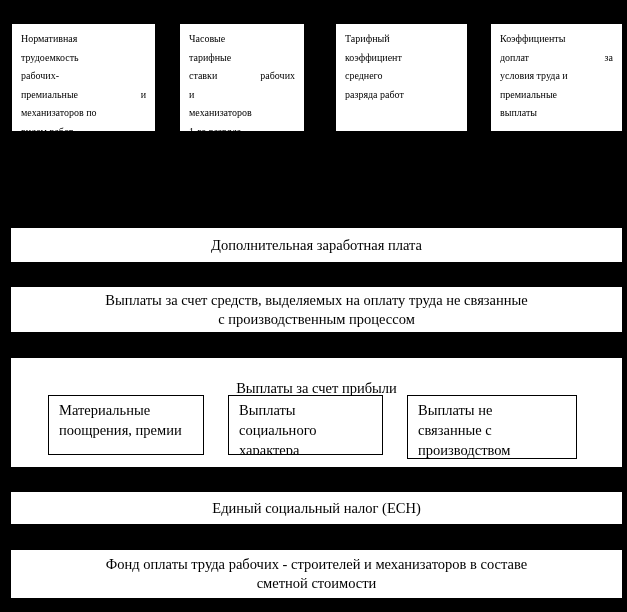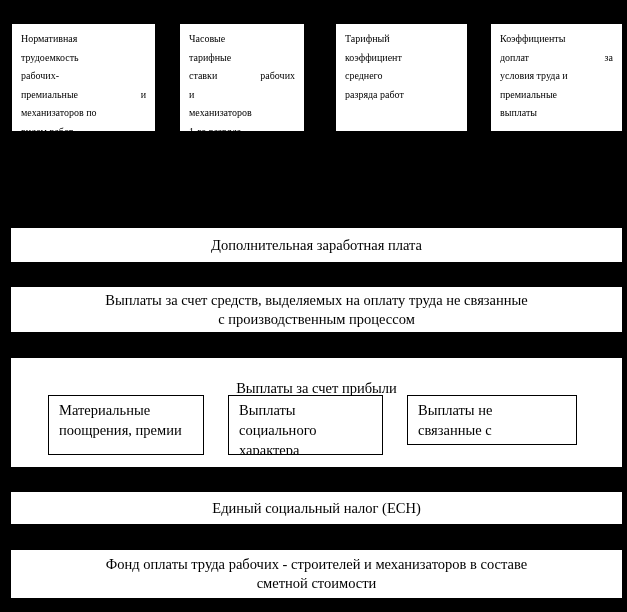--- a/index.html
+++ b/index.html
@@ -109,21 +109,21 @@
     <div class="profit-title">Выплаты за счет прибыли</div>
     <div class="inner" style="left:37px;  top:37px; width:156px; height:60px;">
         <div class="line">Материальные</div>
         <div class="line">поощрения, премии</div>
       </div>
     <div class="inner" style="left:217px; top:37px; width:155px; height:60px;">
         <div class="line">Выплаты</div>
         <div class="line">социального</div>
         <div class="line">характера</div>
       </div>
-    <div class="inner" style="left:396px; top:37px; width:170px; height:50px;">
+    <div class="inner" style="left:396px; top:37px; width:170px; height:64px;">
         <div class="line">Выплаты не</div>
         <div class="line">связанные с</div>
         <div class="line">производством</div>
       </div>
   </div>
 
   <div class="box bar" style="top:492px; height:32px;">
       <div class="line">Единый социальный налог (ЕСН)</div>
     </div>
 

